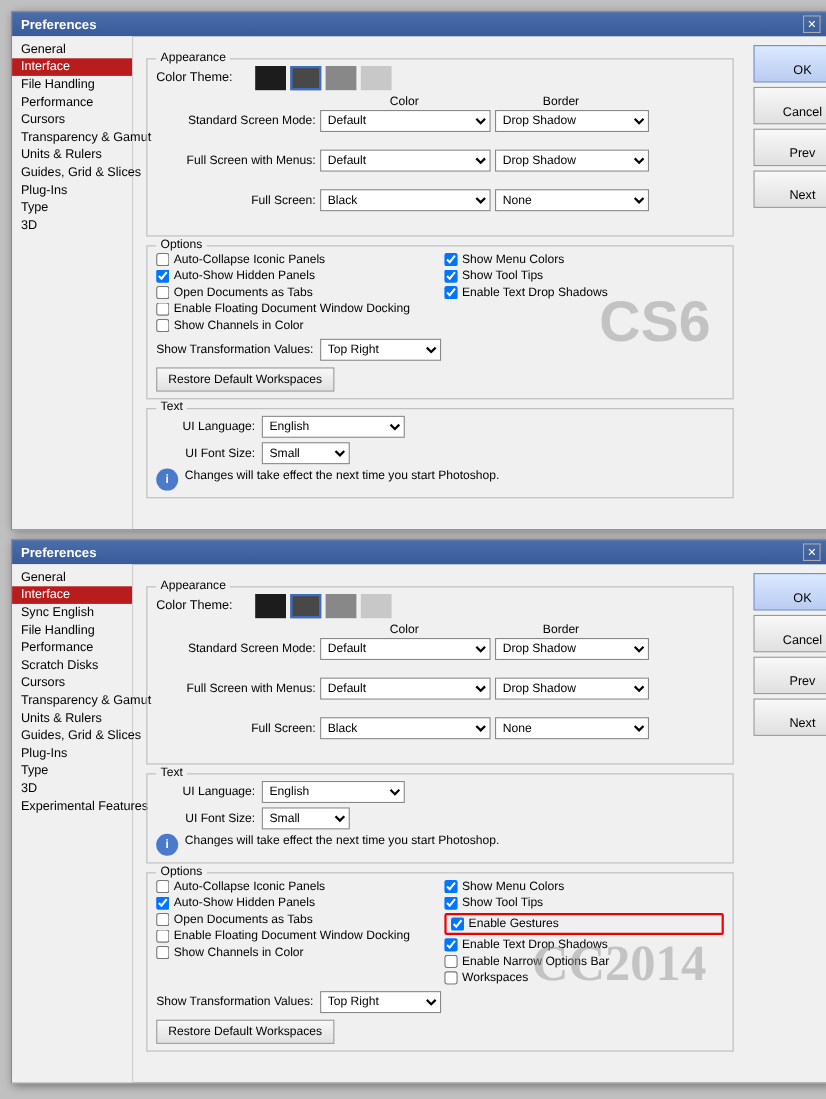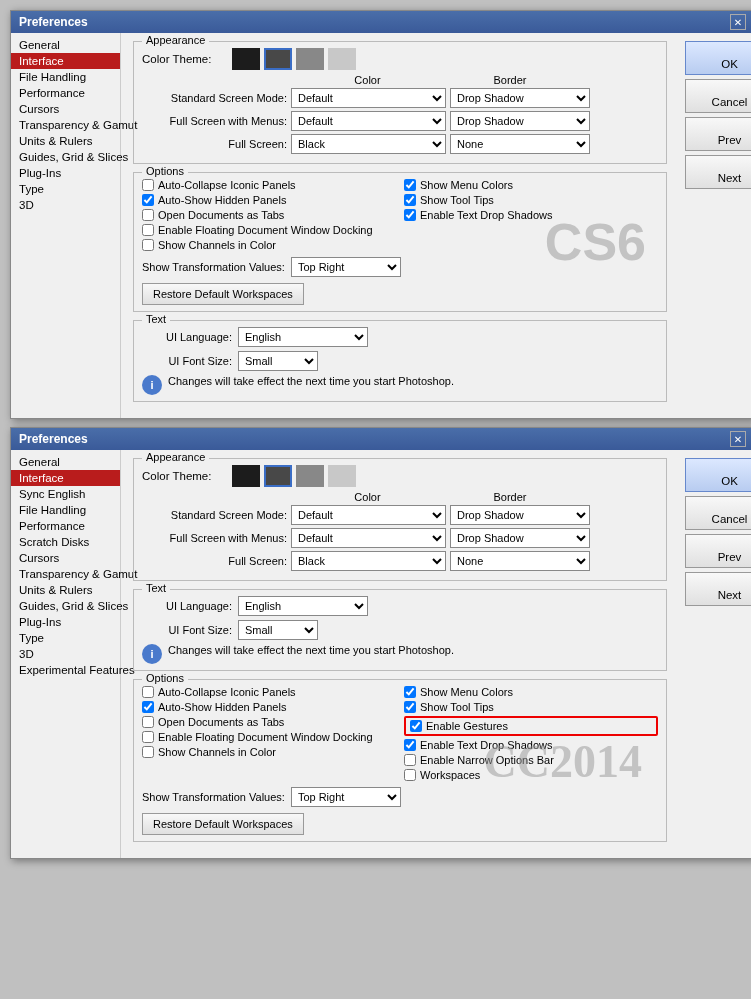--- a/index.html
+++ b/index.html
@@ -66,21 +66,21 @@
       font-size: 11.5px;
     }
 
     .sidebar-item.active {
       background: #b91c1c;
       color: #fff;
     }
 
     .main-content {
       flex: 1;
-      padding: 8px 12px;
+      padding: 20px 12px;
       overflow: auto;
     }
 
     .right-buttons {
       width: 75px;
       padding: 8px 6px;
       display: flex;
       flex-direction: column;
       gap: 4px;
       flex-shrink: 0;
@@ -268,21 +268,21 @@
     }
 
     select.medium {
       width: 155px;
     }
 
     .smr {
       display: flex;
       align-items: center;
       gap: 4px;
-      margin-bottom: 3px;
+      margin-bottom: 16px;
       font-size: 11px;
     }
 
     .smr-label {
       width: 145px;
       text-align: right;
       flex-shrink: 0;
     }
 
     .col-headers {

